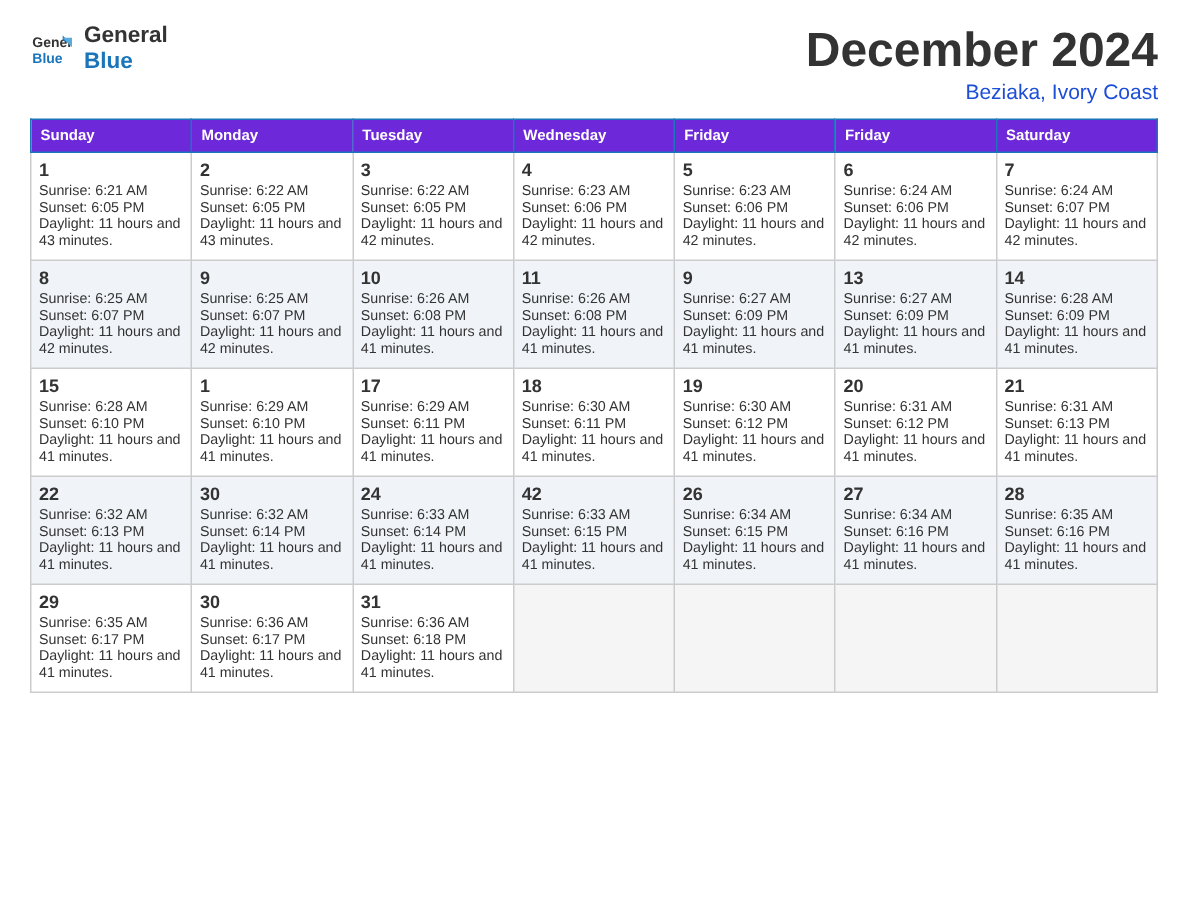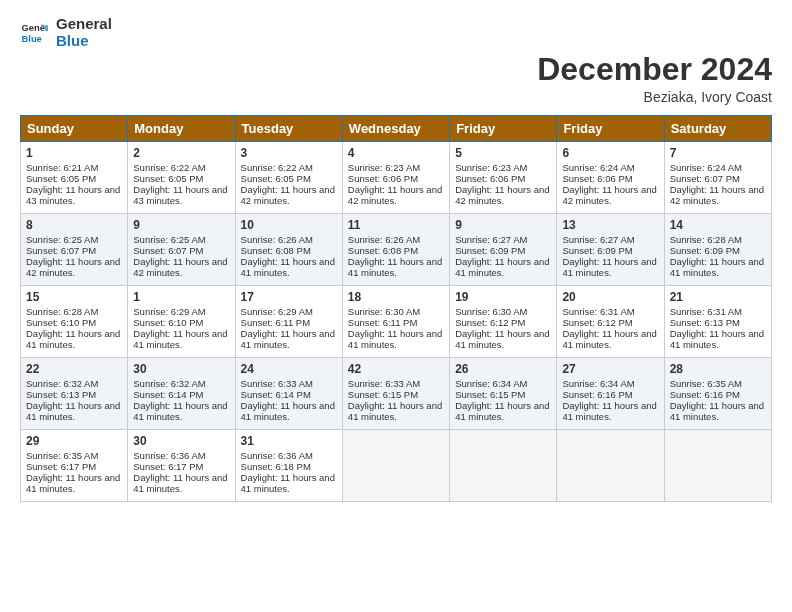--- a/index.html
+++ b/index.html
@@ -32,35 +32,34 @@
       height: 28px;
     }
     .title-block {
       text-align: right;
     }
     .month-title {
       font-size: 32px;
       font-weight: bold;
       color: #333;
       line-height: 1.1;
-      margin-top: 36px;
     }
     .location {
       font-size: 14px;
-      color: #404040;
+      color: #1d4ed8;
       margin-top: 2px;
     }
     table {
       width: 100%;
       border-collapse: collapse;
     }
     th {
-      background: #a16207;
+      background: #6d28d9;
       color: #fff;
-      font-size: 13px;
+      font-size: 10px;
       font-weight: bold;
       padding: 5px 6px;
       text-align: left;
       border: 1px solid #1a75bb;
     }
     td {
       border: 1px solid #ccc;
       vertical-align: top;
       padding: 4px 5px;
       font-size: 9.5px;

